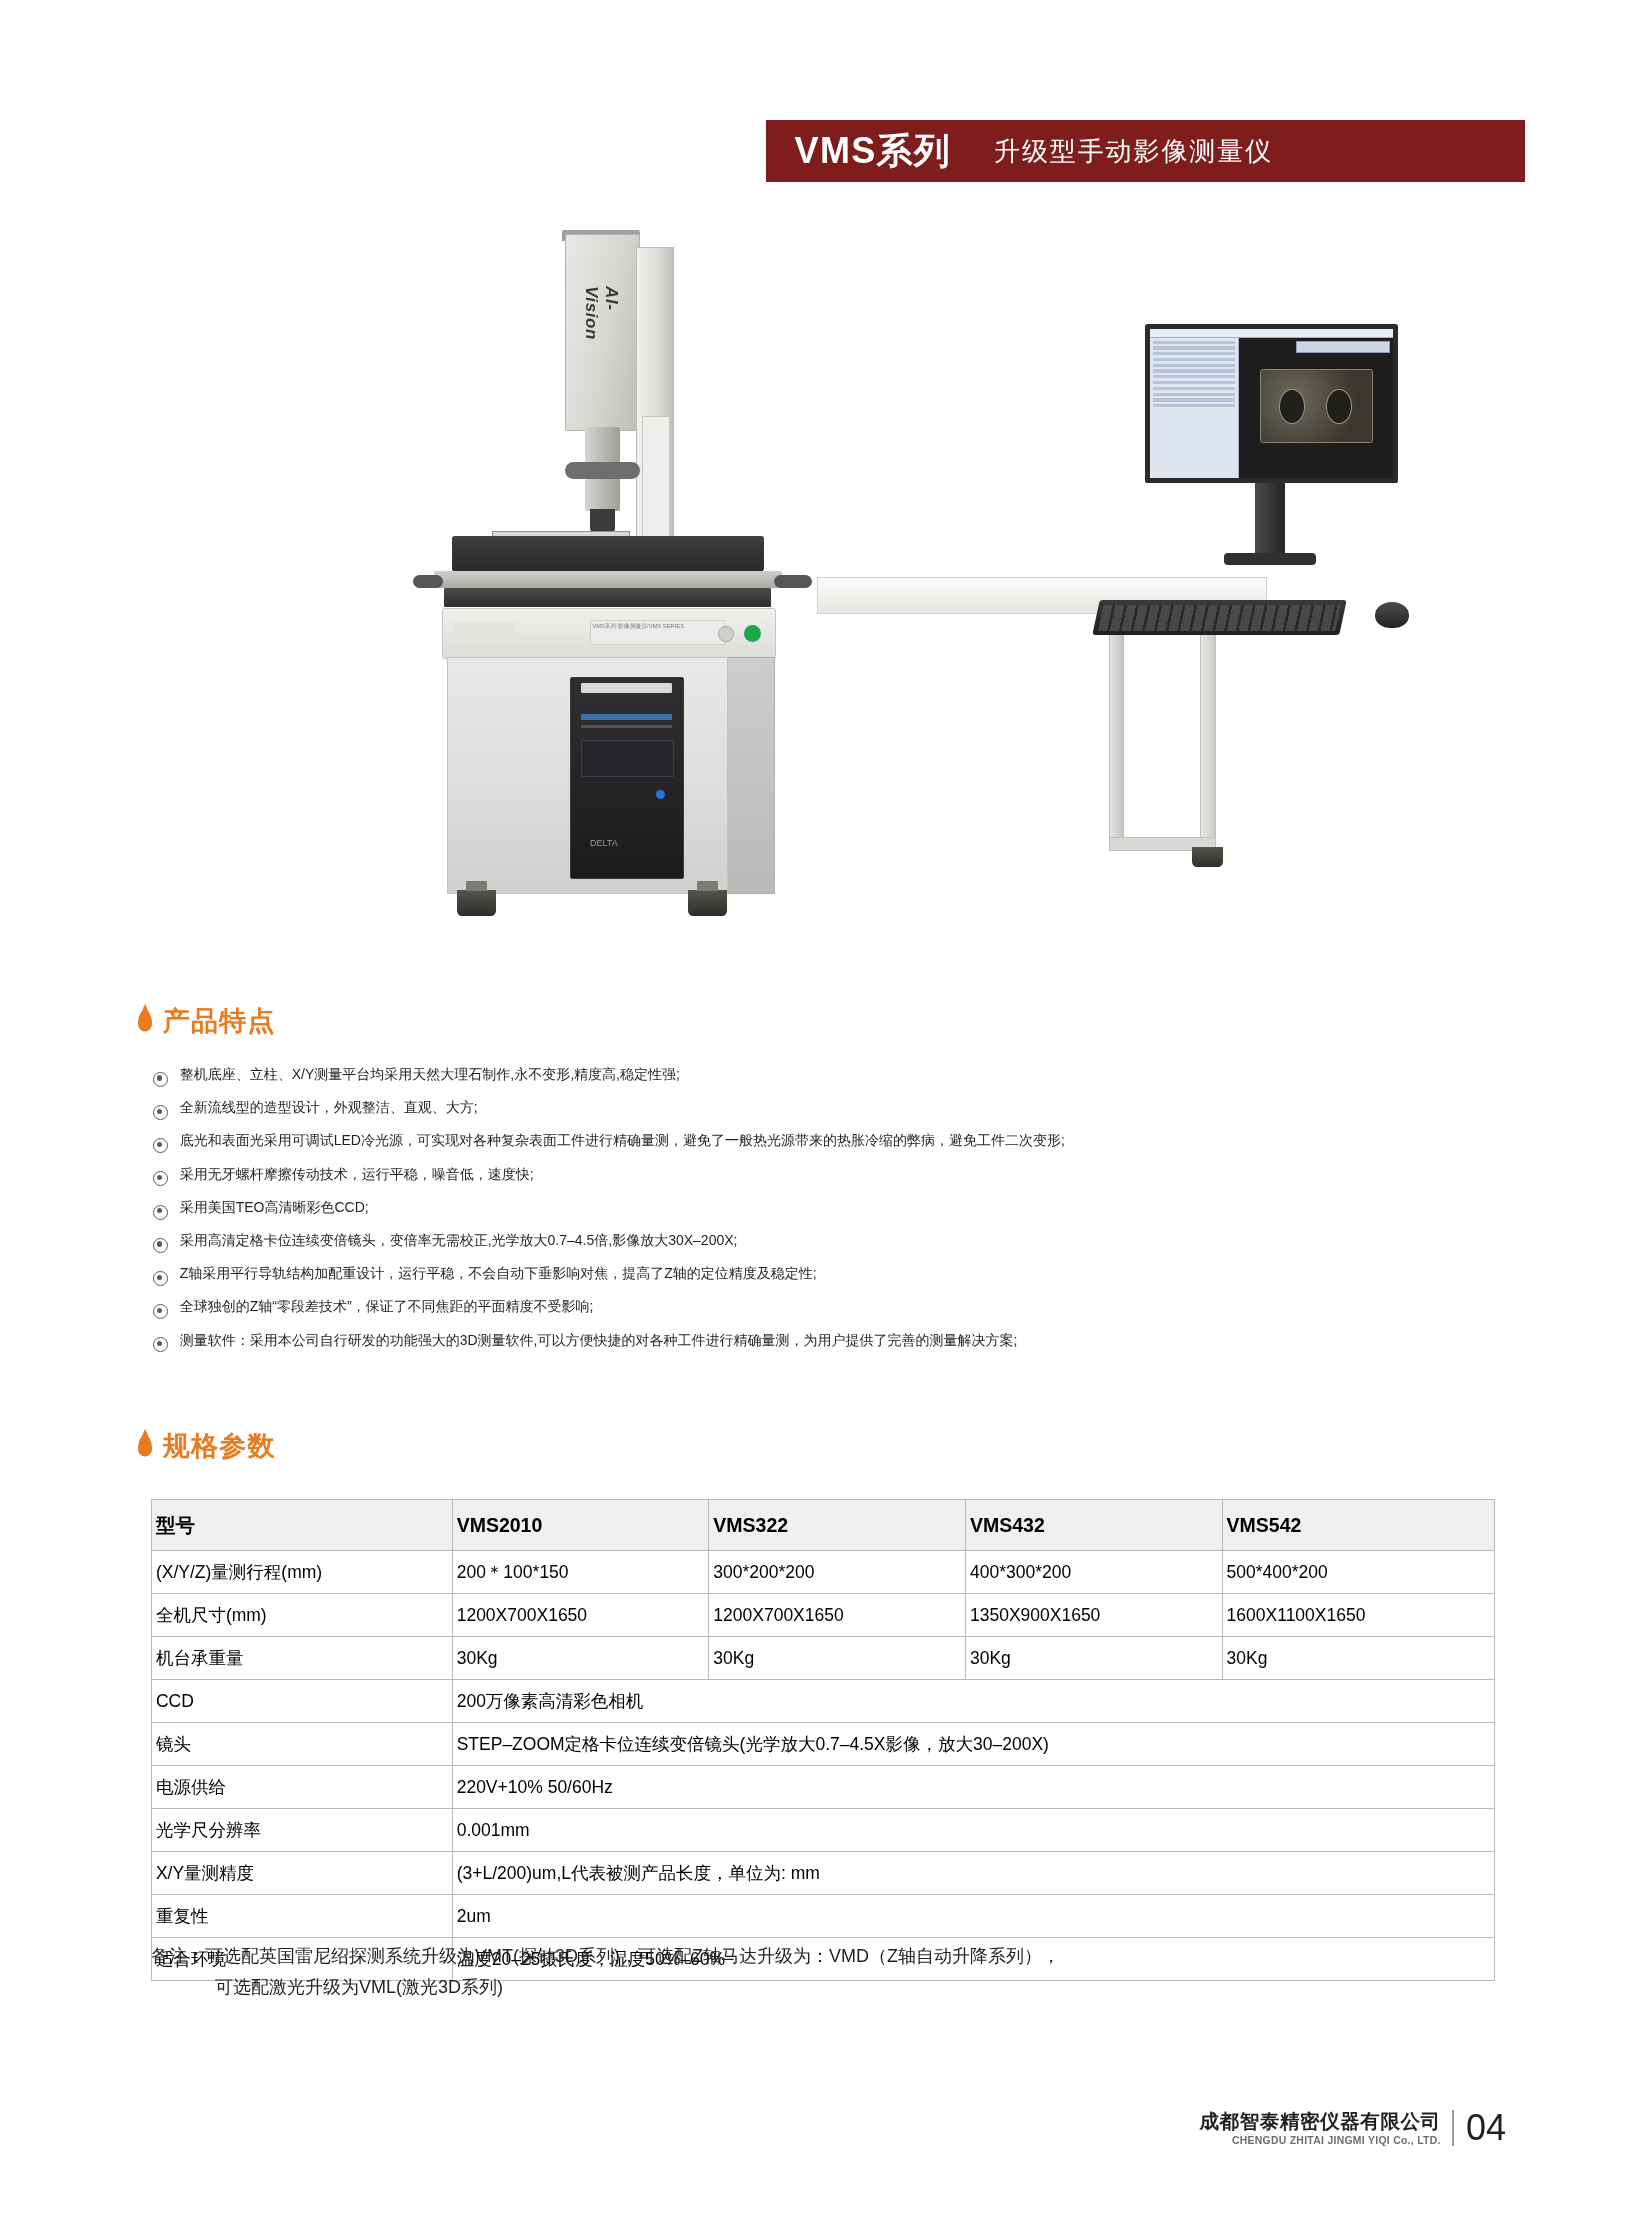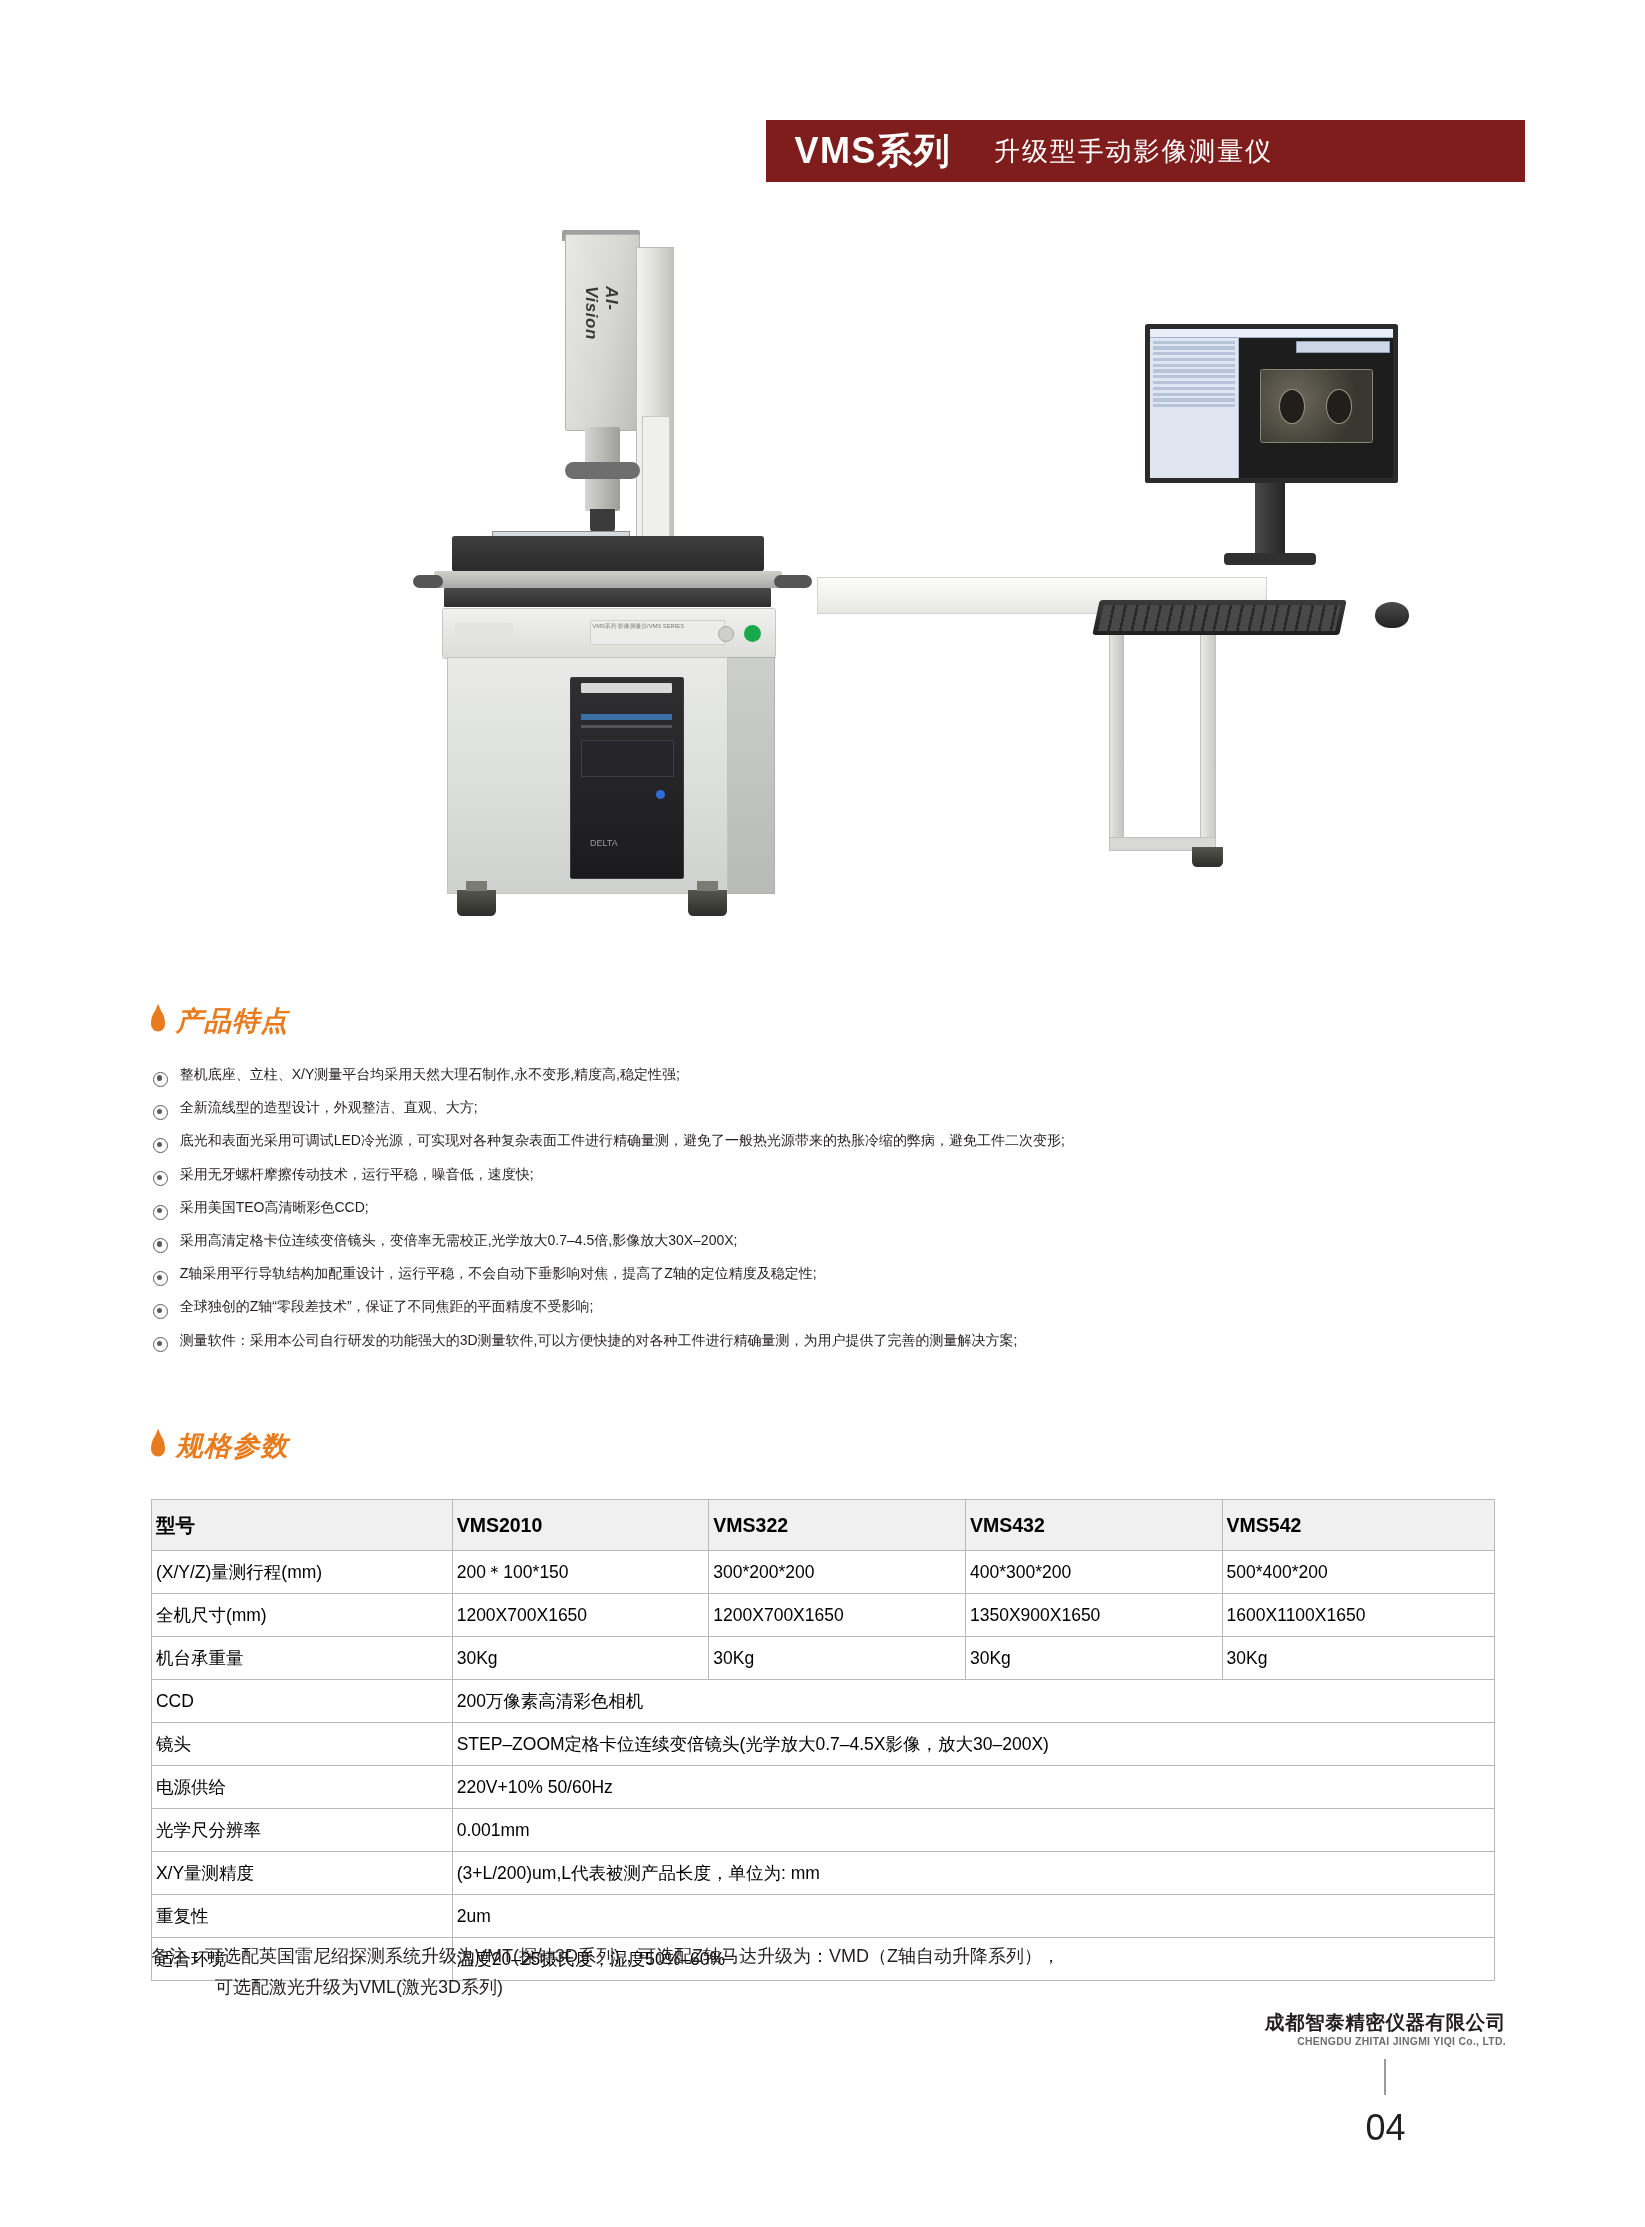--- a/index.html
+++ b/index.html
@@ -528,22 +528,21 @@
     top: 401px;
     width: 34px;
     height: 26px;
     background: linear-gradient(180deg,#4b4b4b,#232323);
     border-radius: 50% 50% 46% 46%;
   }
 
   
   .section {
     position: absolute;
-    left: 151px;
-    font-style: italic;
+    left: 138px;
   }
   .sec-head {
     display: flex;
     align-items: center;
     gap: 10.4px;
     color: #e87b1e;
     font-size: 27px;
     font-weight: bold;
     letter-spacing: 1.3px;
   }
@@ -643,21 +642,20 @@
   }
 
   
   .footer {
     position: absolute;
     right: 140px;
     bottom: 78px;
     display: flex;
     align-items: center;
     gap: 11.7px;
-    flex-direction: column;
   }
   .footer-co {
     text-align: right;
     line-height: 1.25;
   }
   .footer-cn {
     font-size: 19.5px;
     font-weight: bold;
     color: #231f20;
     letter-spacing: 0.6px;

